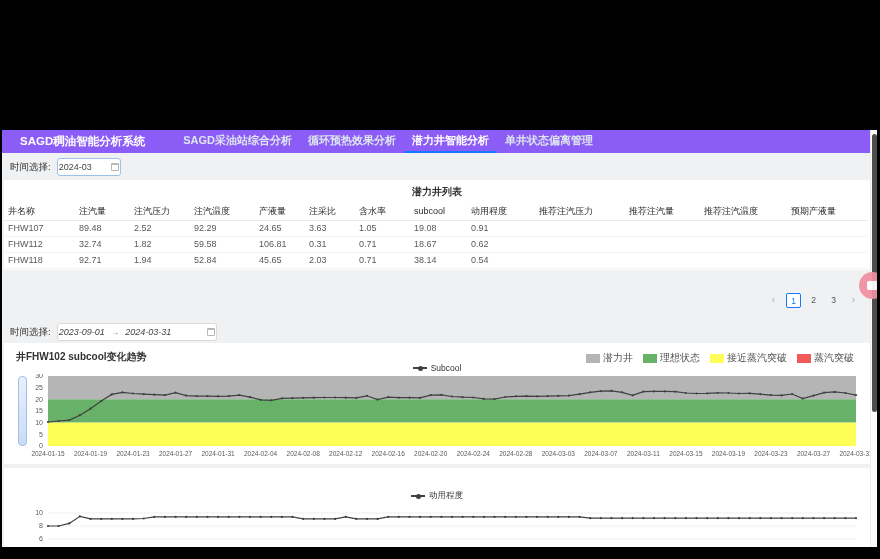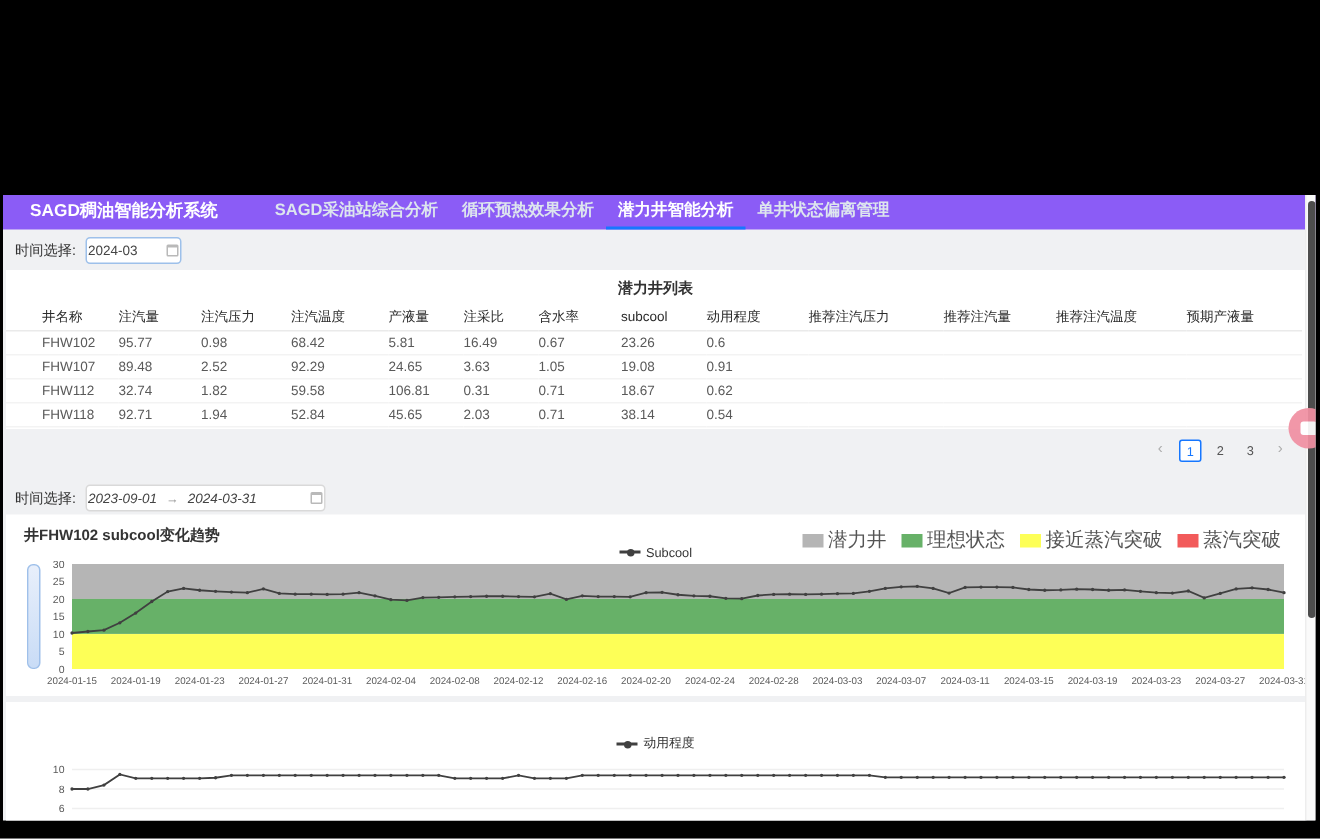--- a/index.html
+++ b/index.html
@@ -24,32 +24,32 @@
   .picker { background:#fff; border:1px solid #9dc0ea; border-radius:3px; height:18px; display:flex; align-items:center; padding:0 1px; gap:8px; font-size:9px; color:#444; }
   .picker.range { border-color:#d9d9d9; gap:6px; }
   .cal-icon { width:8px; height:8px; border:1px solid #b9b9b9; border-top-width:2px; border-radius:1px; flex:none; }
   .sep { color:#999; font-size:8.5px; }
   
   .table-card { position:absolute; top:50px; left:2px; width:866px; background:#fff; padding-bottom:1px; }
   .table-title { text-align:center; font-size:10px; font-weight:bold; color:#333; padding:5px 0 4px; }
   table { width:864px; border-collapse:collapse; table-layout:fixed; }
   th { font-size:9px; color:#2b2b2b; font-weight:500; text-align:left; border-bottom:1px solid #eaeaea; height:17px; overflow:hidden; white-space:nowrap; }
   td { font-size:9px; color:#595959; border-bottom:1px solid #f3f3f3; height:16px; overflow:hidden; white-space:nowrap; }
-  th:first-child, td:first-child { padding-left:24px; }
+  th:first-child, td:first-child { padding-left:4px; }
   
   .pagination { position:absolute; top:163px; right:16px; display:flex; gap:5px; align-items:center; }
   .page { min-width:15px; height:15px; line-height:14px; text-align:center; font-size:8.5px; color:#555; border-radius:2px; cursor:pointer; background:transparent; }
   .page.active { border:1px solid #1677ff; color:#1677ff; background:#fff; }
   .page.arrow { color:#adadad; font-size:10px; }
   
   .chart1-card { position:absolute; top:213px; left:2px; width:866px; height:121px; background:#fff; }
   .chart2-card { position:absolute; top:338px; left:2px; width:866px; height:100px; background:#fff; }
   .c-title { position:absolute; left:12px; top:7px; font-size:10px; font-weight:bold; color:#333; white-space:nowrap; }
   .band-legend { position:absolute; right:16px; top:8px; display:flex; gap:10px; align-items:center; }
-  .bl-item { display:flex; gap:3px; align-items:center; font-size:13px; color:#555; white-space:nowrap; }
+  .bl-item { display:flex; gap:3px; align-items:center; font-size:10px; color:#555; white-space:nowrap; }
   .bl-swatch { width:14px; height:9px; flex:none; }
   .series-legend { position:absolute; left:0; right:0; display:flex; justify-content:center; align-items:center; gap:4px; font-size:8.5px; color:#333; }
   .sl-icon { width:14px; height:2px; background:#404040; position:relative; flex:none; }
   .sl-icon::after { content:""; position:absolute; left:5px; top:-1.5px; width:5px; height:5px; border-radius:50%; background:#404040; }
   .c1-legend { top:20px; }
   .c2-legend { top:22px; }
   #c1 { position:absolute; left:0; top:31px; }
   #c2 { position:absolute; left:0; top:35px; }
   svg text { font-family:"Liberation Sans","DejaVu Sans",sans-serif; }
   .dz-slider { position:absolute; left:14px; top:33px; width:9px; height:70px;
@@ -113,35 +113,20 @@
             <th>含水率</th>
             <th>subcool</th>
             <th>动用程度</th>
             <th>推荐注汽压力</th>
             <th>推荐注汽量</th>
             <th>推荐注汽温度</th>
             <th>预期产液量</th>
           </tr>
         </thead>
       <tbody>
-          <tr>
-            <td>FHW102</td>
-            <td>95.77</td>
-            <td>0.98</td>
-            <td>68.42</td>
-            <td>5.81</td>
-            <td>16.49</td>
-            <td>0.67</td>
-            <td>23.26</td>
-            <td>0.6</td>
-            <td></td>
-            <td></td>
-            <td></td>
-            <td></td>
-          </tr>
           <tr>
             <td>FHW107</td>
             <td>89.48</td>
             <td>2.52</td>
             <td>92.29</td>
             <td>24.65</td>
             <td>3.63</td>
             <td>1.05</td>
             <td>19.08</td>
             <td>0.91</td>

